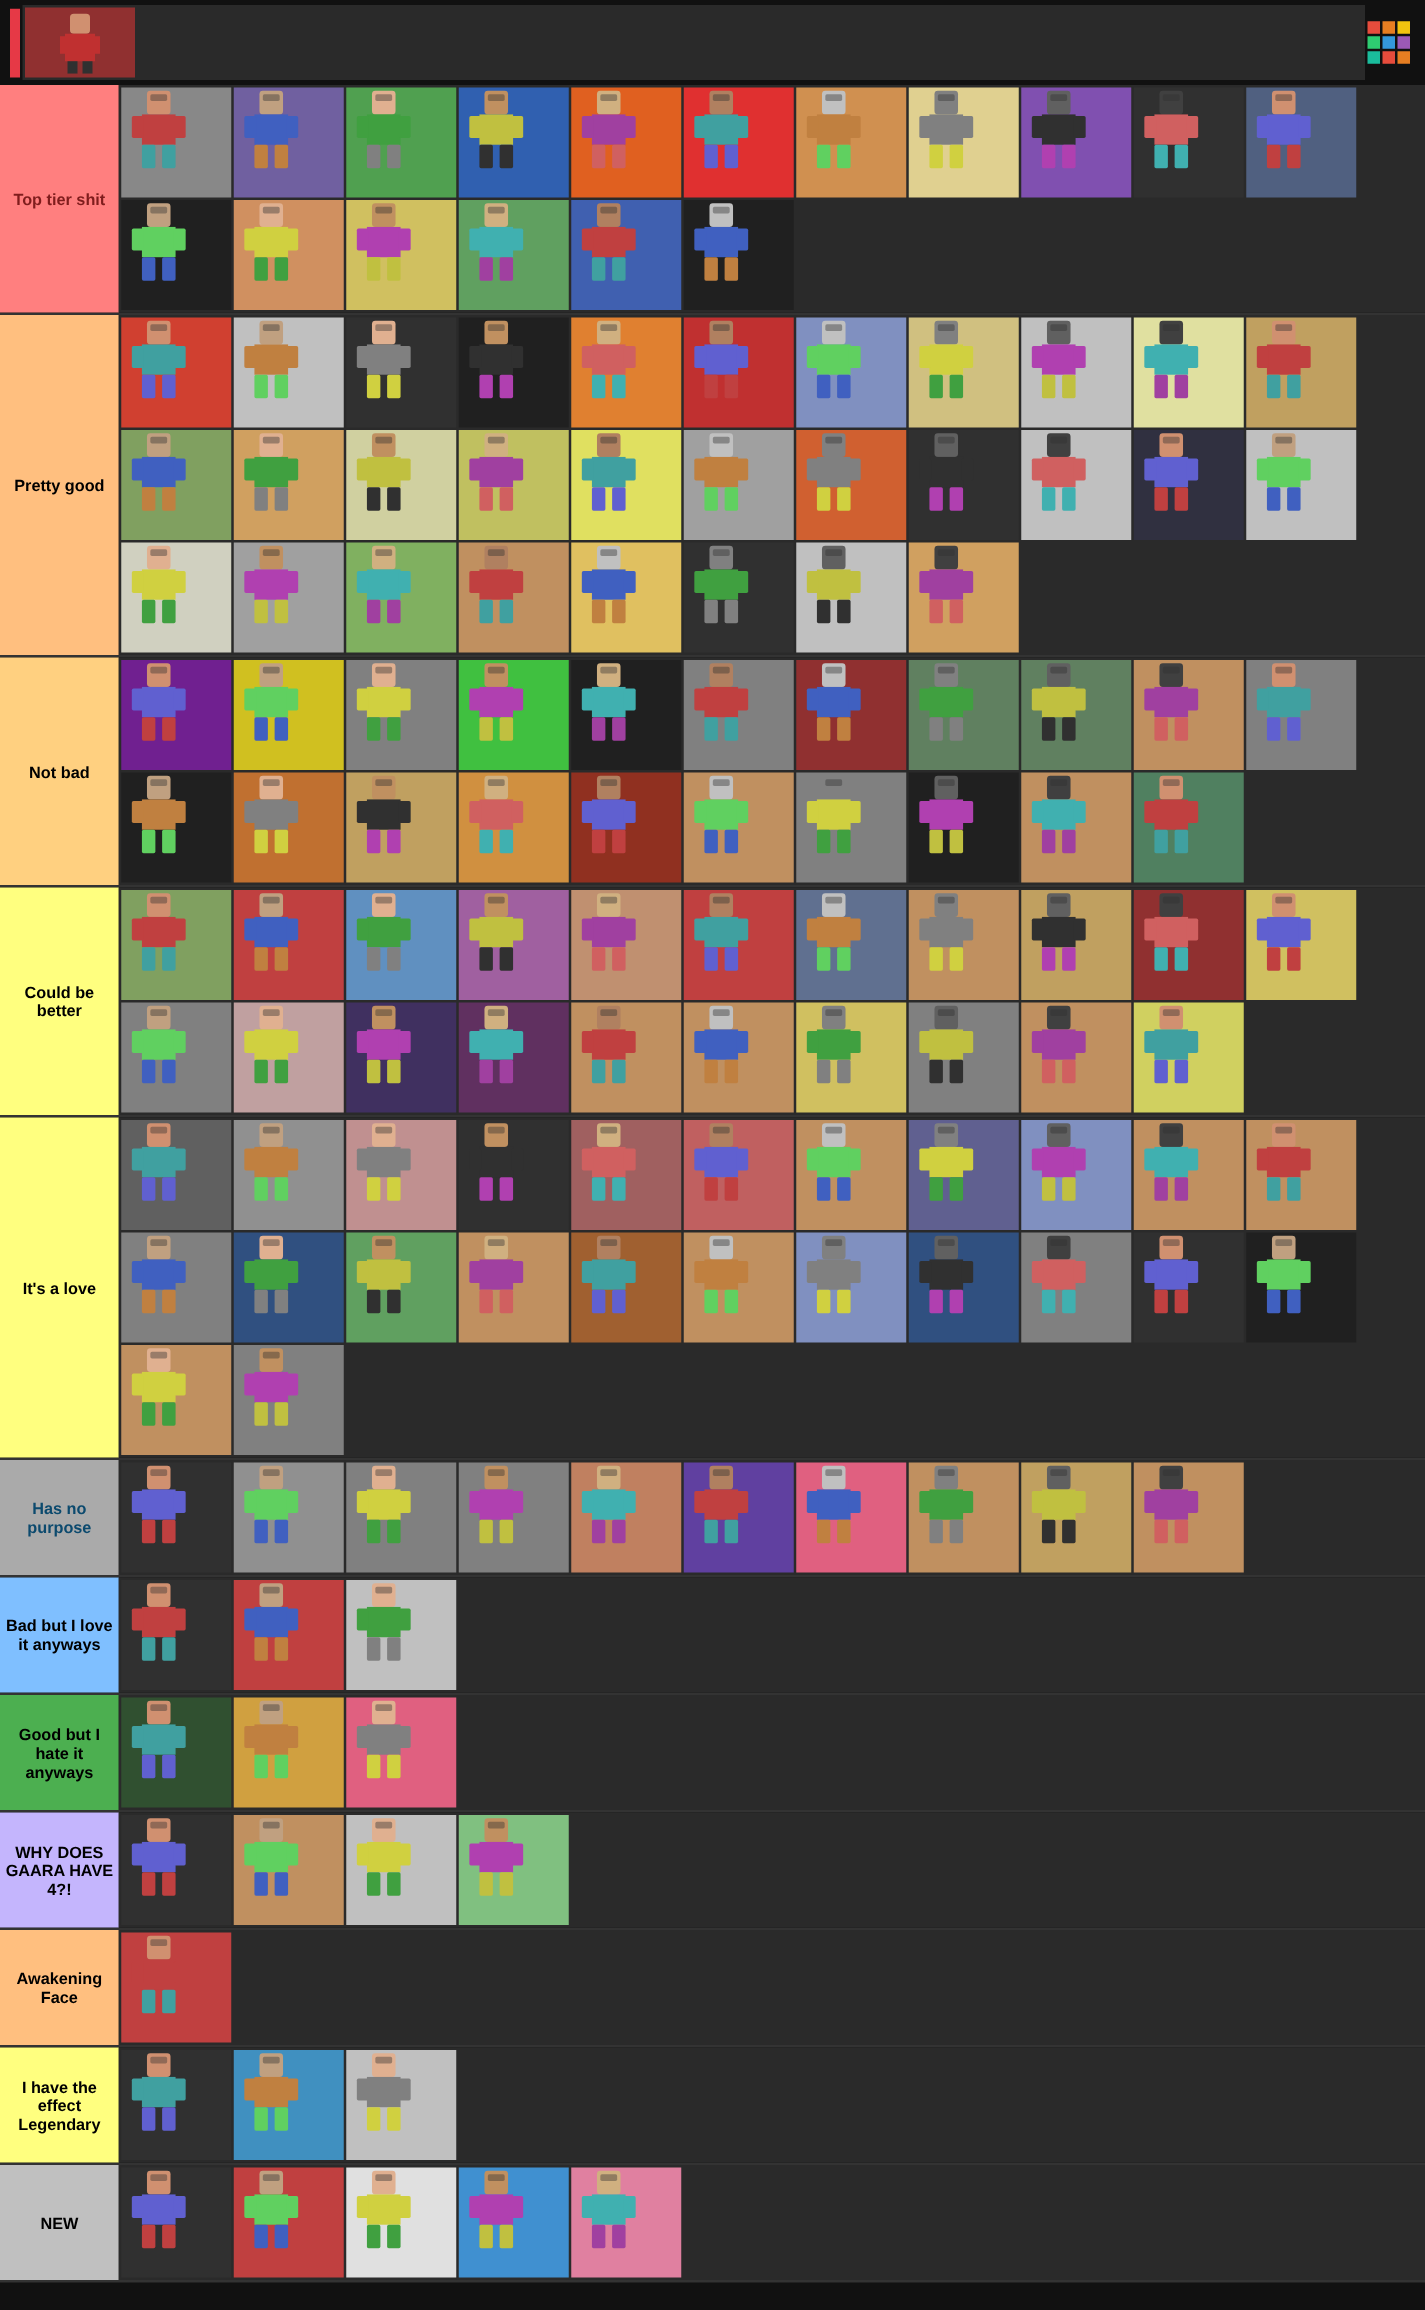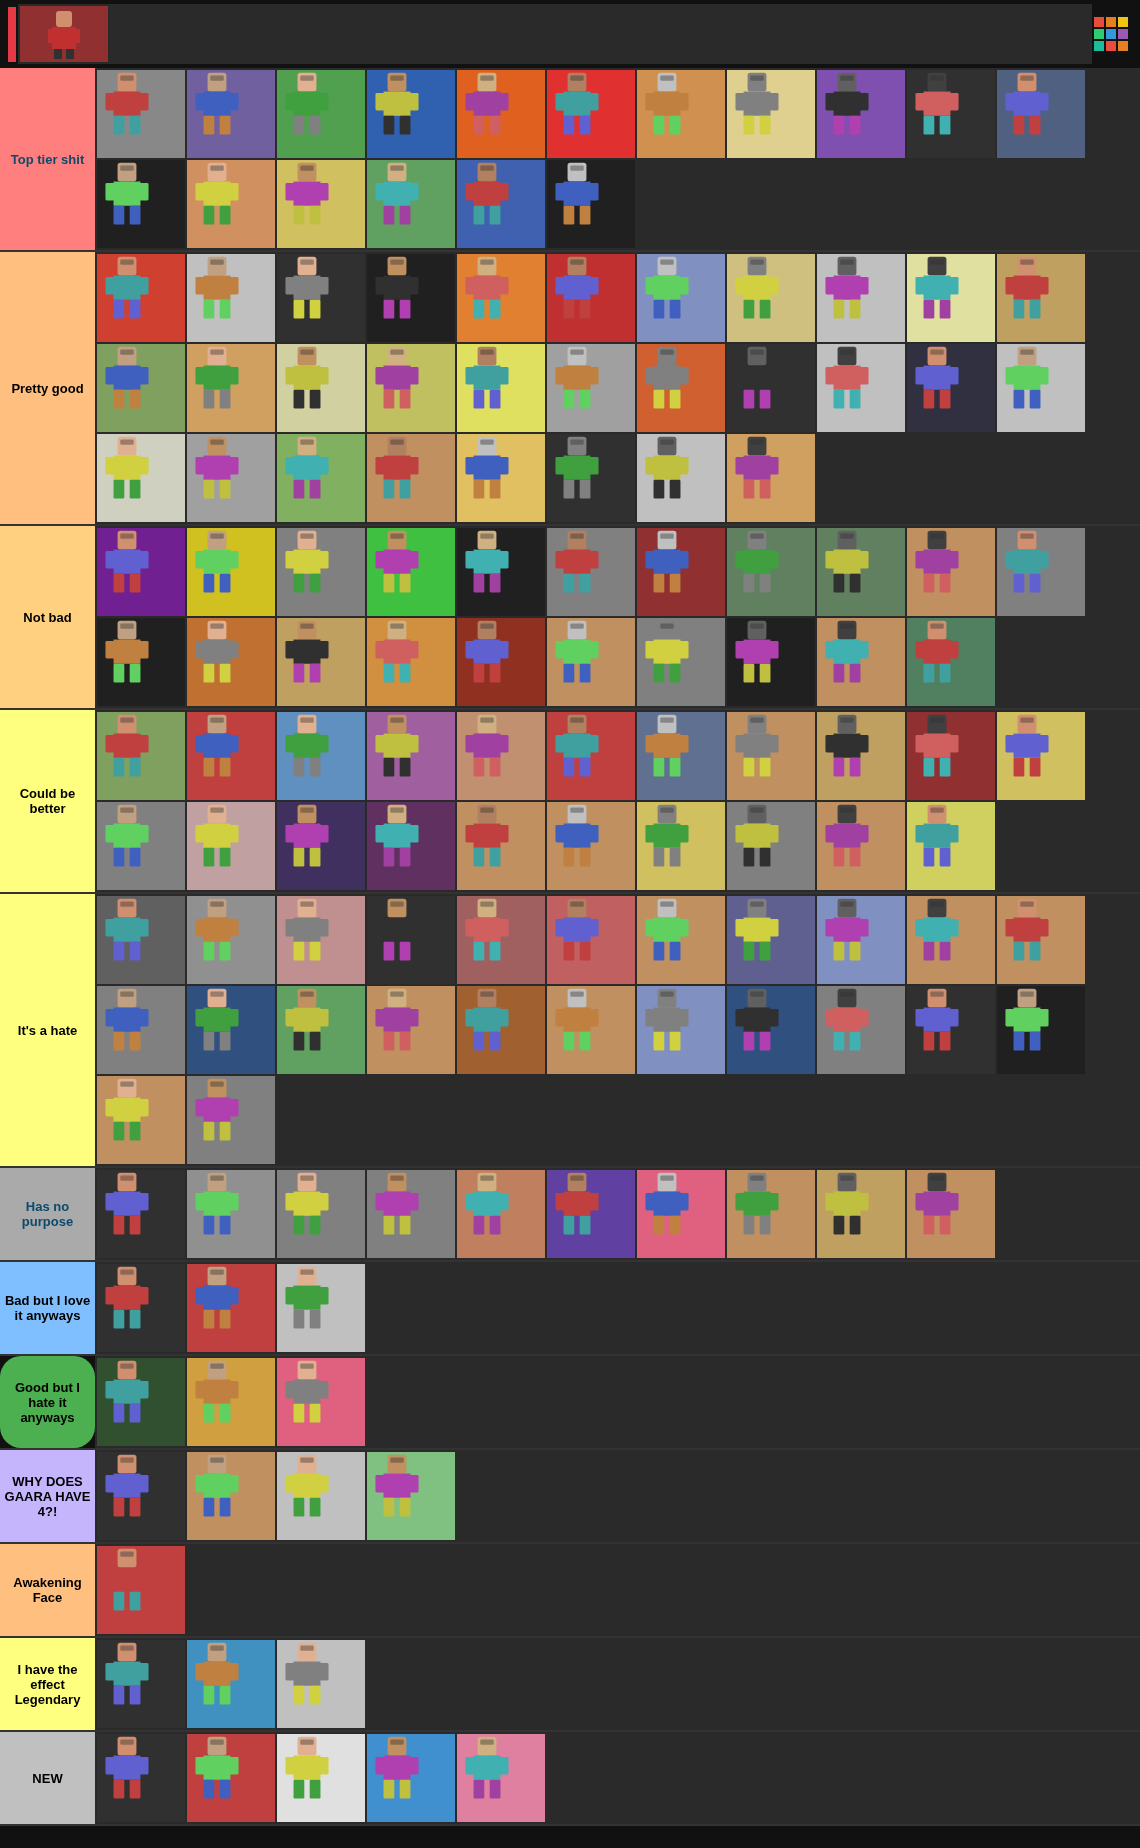--- a/index.html
+++ b/index.html
@@ -119,21 +119,21 @@
         <div class="logo-cell" style="background:#1abc9c;"></div>
         <div class="logo-cell" style="background:#e74c3c;"></div>
         <div class="logo-cell" style="background:#e67e22;"></div>
       </div>
       <span class="logo-text"></span>
     </div>
   </div>
 
   <div id="tier-container">
       <div class="tier-row">
-        <div class="tier-label" style="background: rgb(255, 127, 127); color: #0c4a6e;">Top tier shit</div>
+        <div class="tier-label" style="background: rgb(255, 127, 127); color: #7f1d1d;">Top tier shit</div>
         <div class="tier-items">
           <div class="tier-item" style="background: rgb(136, 136, 136);"><svg viewBox="0 0 40 52" width="60" height="70">
     <rect x="13" y="2" width="14" height="14" rx="2" fill="#d09070"></rect>
     <rect x="10" y="16" width="20" height="18" fill="#c04040"></rect>
     <rect x="4" y="17" width="7" height="13" rx="1" fill="#c04040"></rect>
     <rect x="29" y="17" width="7" height="13" rx="1" fill="#c04040"></rect>
     <rect x="10" y="34" width="8" height="14" rx="1" fill="#40a0a0"></rect>
     <rect x="22" y="34" width="8" height="14" rx="1" fill="#40a0a0"></rect>
     <rect x="15" y="4" width="10" height="4" rx="1" fill="#303030" opacity="0.4"></rect>
   </svg></div>
@@ -940,21 +940,21 @@
     <rect x="10" y="16" width="20" height="18" fill="#40a0a0"></rect>
     <rect x="4" y="17" width="7" height="13" rx="1" fill="#40a0a0"></rect>
     <rect x="29" y="17" width="7" height="13" rx="1" fill="#40a0a0"></rect>
     <rect x="10" y="34" width="8" height="14" rx="1" fill="#6060d0"></rect>
     <rect x="22" y="34" width="8" height="14" rx="1" fill="#6060d0"></rect>
     <rect x="15" y="4" width="10" height="4" rx="1" fill="#303030" opacity="0.4"></rect>
   </svg></div>
         </div>
       </div>
       <div class="tier-row">
-        <div class="tier-label" style="background: rgb(255, 255, 127); color: rgb(0, 0, 0);">It's a hate</div>
+        <div class="tier-label" style="background: rgb(255, 255, 127); color: rgb(0, 0, 0);">It's a love</div>
         <div class="tier-items">
           <div class="tier-item" style="background: rgb(96, 96, 96);"><svg viewBox="0 0 40 52" width="60" height="70">
     <rect x="13" y="2" width="14" height="14" rx="2" fill="#d09070"></rect>
     <rect x="10" y="16" width="20" height="18" fill="#40a0a0"></rect>
     <rect x="4" y="17" width="7" height="13" rx="1" fill="#40a0a0"></rect>
     <rect x="29" y="17" width="7" height="13" rx="1" fill="#40a0a0"></rect>
     <rect x="10" y="34" width="8" height="14" rx="1" fill="#6060d0"></rect>
     <rect x="22" y="34" width="8" height="14" rx="1" fill="#6060d0"></rect>
     <rect x="15" y="4" width="10" height="4" rx="1" fill="#303030" opacity="0.4"></rect>
   </svg></div>
@@ -1288,21 +1288,21 @@
     <rect x="10" y="16" width="20" height="18" fill="#40a040"></rect>
     <rect x="4" y="17" width="7" height="13" rx="1" fill="#40a040"></rect>
     <rect x="29" y="17" width="7" height="13" rx="1" fill="#40a040"></rect>
     <rect x="10" y="34" width="8" height="14" rx="1" fill="#808080"></rect>
     <rect x="22" y="34" width="8" height="14" rx="1" fill="#808080"></rect>
     <rect x="15" y="4" width="10" height="4" rx="1" fill="#303030" opacity="0.4"></rect>
   </svg></div>
         </div>
       </div>
       <div class="tier-row">
-        <div class="tier-label" style="background: rgb(76, 175, 80); color: rgb(0, 0, 0); border-radius: 21px;">Good but I hate it anyways</div>
+        <div class="tier-label" style="background: rgb(76, 175, 80); color: rgb(0, 0, 0);">Good but I hate it anyways</div>
         <div class="tier-items">
           <div class="tier-item" style="background: rgb(48, 80, 48);"><svg viewBox="0 0 40 52" width="60" height="70">
     <rect x="13" y="2" width="14" height="14" rx="2" fill="#d09070"></rect>
     <rect x="10" y="16" width="20" height="18" fill="#40a0a0"></rect>
     <rect x="4" y="17" width="7" height="13" rx="1" fill="#40a0a0"></rect>
     <rect x="29" y="17" width="7" height="13" rx="1" fill="#40a0a0"></rect>
     <rect x="10" y="34" width="8" height="14" rx="1" fill="#6060d0"></rect>
     <rect x="22" y="34" width="8" height="14" rx="1" fill="#6060d0"></rect>
     <rect x="15" y="4" width="10" height="4" rx="1" fill="#303030" opacity="0.4"></rect>
   </svg></div>

